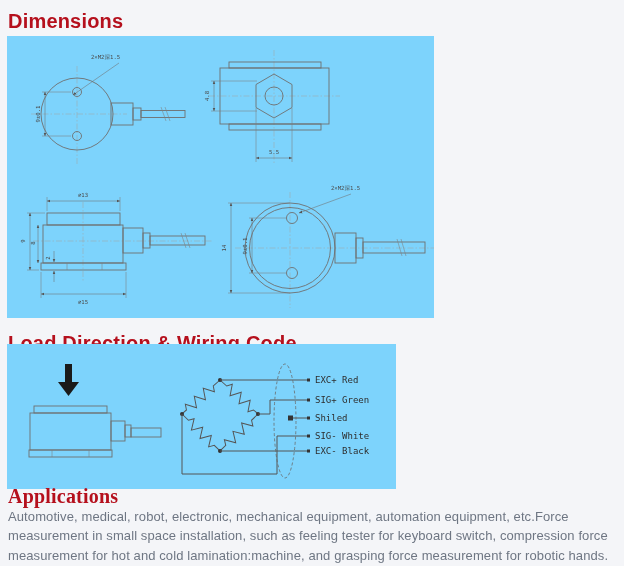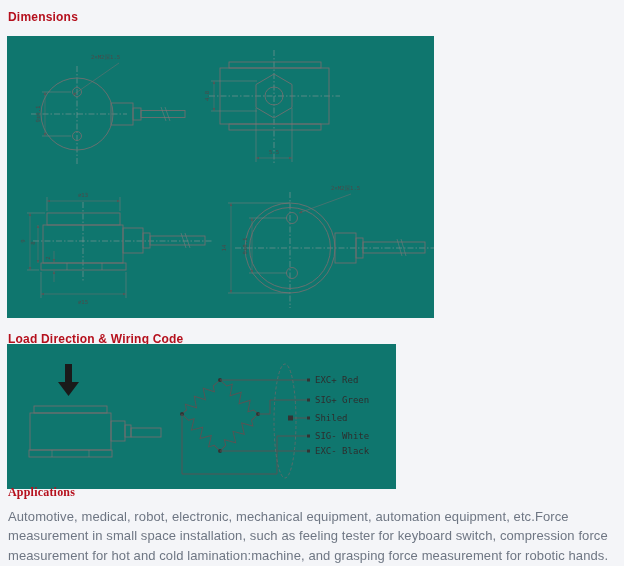--- a/index.html
+++ b/index.html
@@ -3,26 +3,26 @@
 <meta charset="utf-8">
 <style>
   html,body{margin:0;padding:0;}
   body{
     width:624px;height:566px;position:relative;overflow:hidden;
     background:#f4f5f8;
     font-family:"Liberation Sans", sans-serif;
   }
   .heading{
     position:absolute;left:8px;margin:0;
-    color:#b5101d;font-size:12px;font-weight:700;letter-spacing:.2px;
+    color:#b5101d;font-size:20px;font-weight:700;letter-spacing:.2px;
   }
   #h-dims{top:10px;}
   #h-wiring{top:332px;}
   #h-apps{top:485px;font-family:Liberation Serif, serif;}
-  .panel{position:absolute;background:#0f766e;text-decoration:underline;}
+  .panel{position:absolute;background:#7dd3fc;text-decoration:underline;}
   #panel-dims{left:7px;top:36px;width:427px;height:282px;}
   #panel-wiring{left:7px;top:344px;width:389px;height:145px;}
   .apps-text{
     position:absolute;left:8px;top:507px;width:612px;margin:0;
     color:#6e7683;font-size:13px;line-height:19.3px;letter-spacing:.1px;
   }
   
   .outline{fill:none;stroke:#6f6f6f;stroke-width:.9;}
   .thin{fill:none;stroke:#7e7e7e;stroke-width:.55;}
   .cl{fill:none;stroke:#a2a2a2;stroke-width:.5;stroke-dasharray:6 2 1.5 2;}

